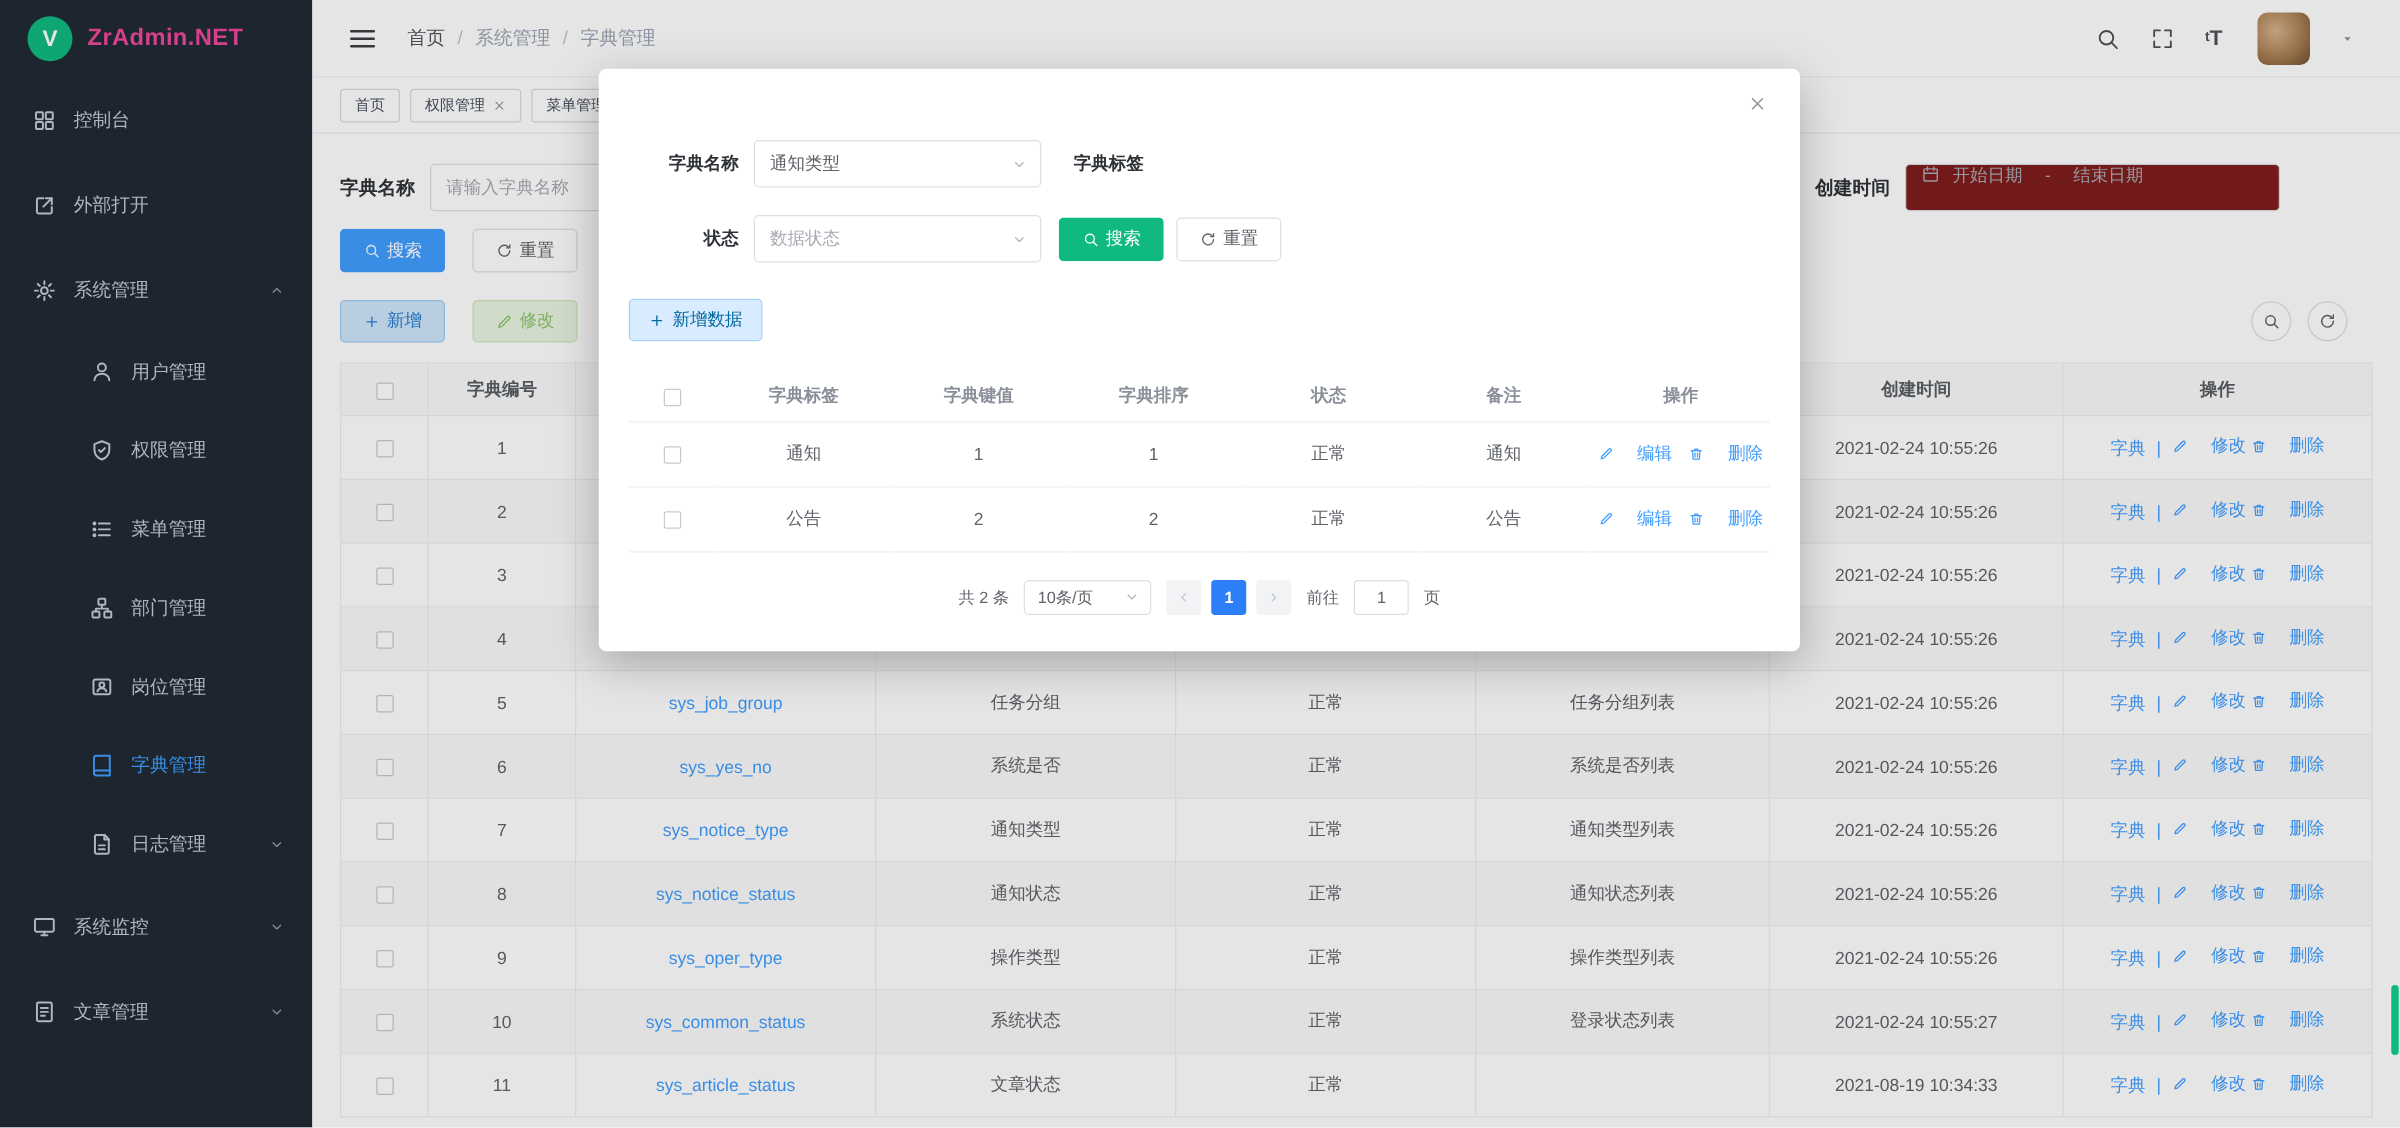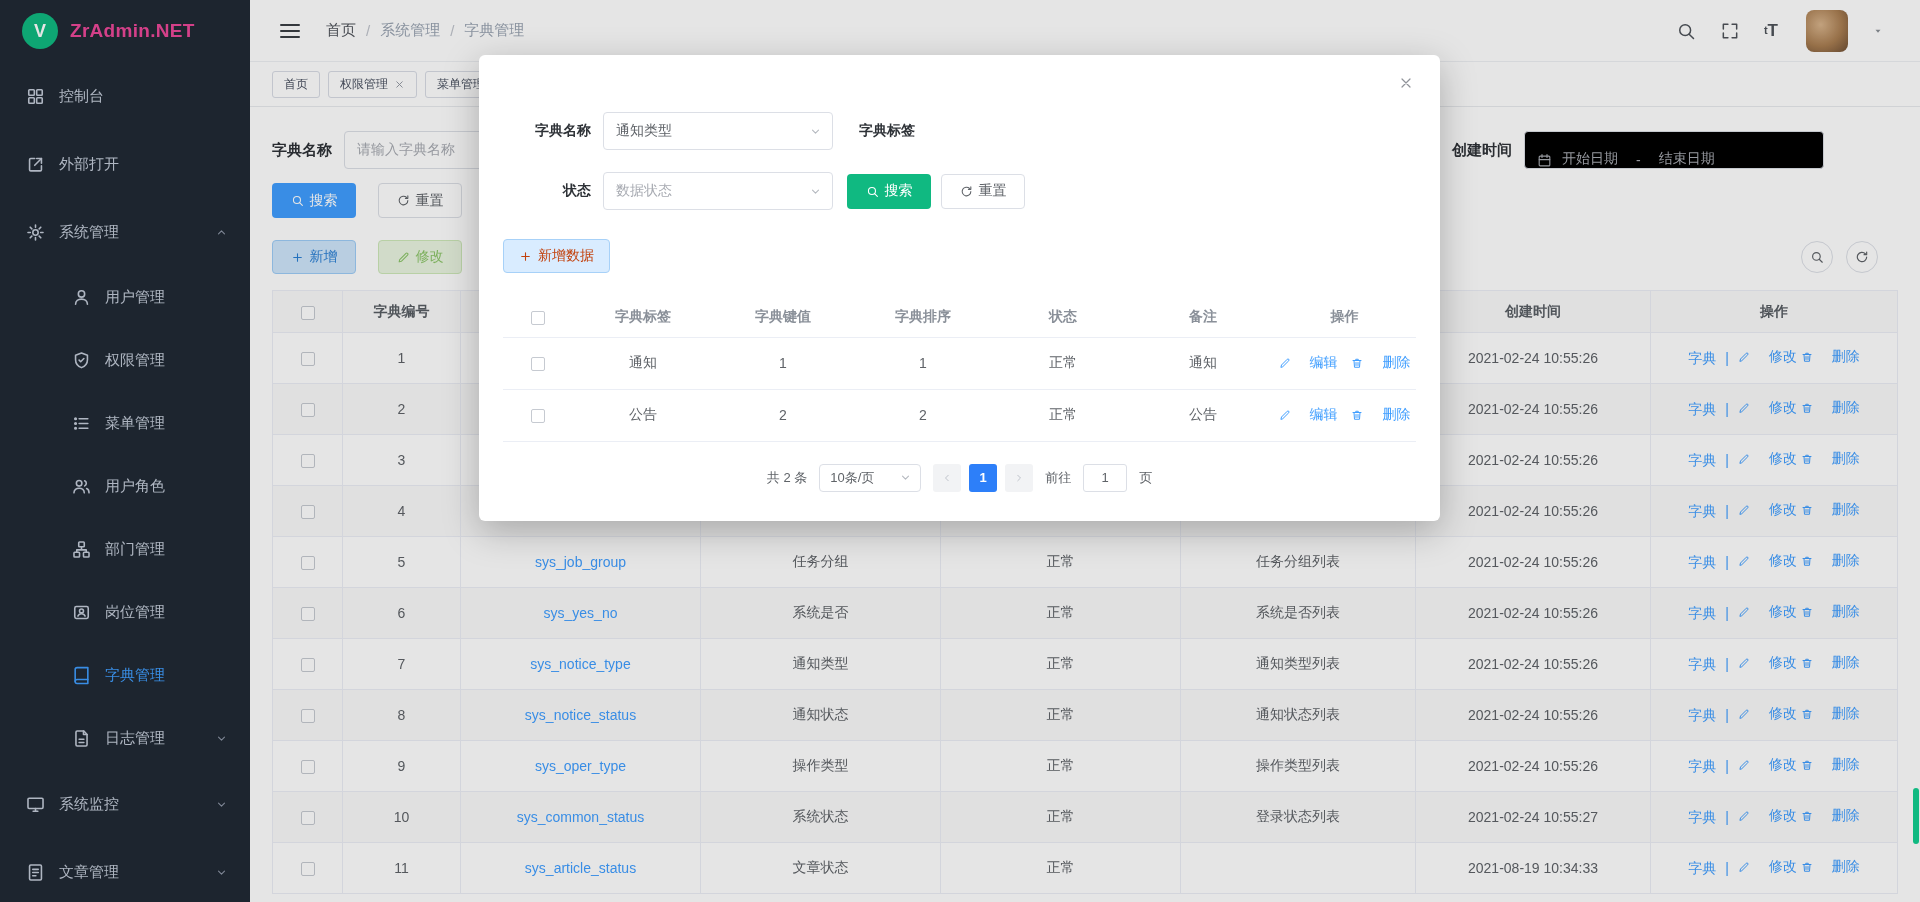--- a/index.html
+++ b/index.html
@@ -45,21 +45,21 @@
   .tag{height:27px;display:inline-flex;align-items:center;gap:6px;padding:0 11px;border:1px solid #d8dce5;border-radius:3px;background:#fff;font-size:12px;color:#495060;cursor:pointer;white-space:nowrap}
   .tag-close{width:11px;height:11px;color:#8d939e}
 
   .content{flex:1;overflow:hidden;padding:24px 22px 0;background:#fff;position:relative}
   .filter-row{display:flex;align-items:center}
   .f-label{font-size:15px;font-weight:700;color:#2f3338;margin-right:12px;white-space:nowrap}
   .f-label.ct{margin-left:28px}
   .input{border:1px solid #dcdfe6;border-radius:4px;background:#fff;display:flex;align-items:center;padding:0 12px;cursor:text}
   .dict-name-input{width:1080px;height:38px}
   .placeholder{color:#a8abb2;font-size:14px;white-space:nowrap}
-  .daterange{width:300px;height:38px;border:1px solid #dcdfe6;border-radius:4px;background:#000000;display:flex;align-items:flex-end;gap:10px;padding:0 12px;cursor:pointer}
+  .daterange{width:300px;height:38px;border:1px solid #dcdfe6;border-radius:4px;background:#7f1d1d;display:flex;align-items:flex-start;gap:10px;padding:0 12px;cursor:pointer}
   .daterange .cal{width:15px;height:15px;color:#a8abb2;stroke-width:1.8}
   .daterange .dsep{color:#a8abb2;margin:0 8px}
 
   .btn{display:inline-flex;align-items:center;justify-content:center;gap:6px;border:1px solid transparent;border-radius:4px;font-size:14px;cursor:pointer;background:#fff;font-family:inherit;white-space:nowrap}
   .btn svg{width:13px;height:13px}
   .btn-row{margin-top:14px;display:flex;gap:22px}
   .btn-primary{background:#409eff;color:#fff;width:84px;height:35px}
   .btn-plain{border-color:#dcdfe6;color:#5f6368;width:84px;height:35px}
   .toolbar-row{margin-top:22px;display:flex;align-items:center;gap:22px}
   .btn-add{background:#cfe6fb;border-color:#9dccf6;color:#2a7fd4;width:84px;height:34px}
@@ -92,21 +92,21 @@
   .m-label{width:88px;text-align:right;font-weight:700;color:#2f3338;margin-right:12px;white-space:nowrap}
   .m-label2{font-weight:700;color:#2f3338;margin:0 12px 0 26px;white-space:nowrap}
   .select{height:38px;border:1px solid #dcdfe6;border-radius:4px;background:#fff;display:flex;align-items:center;padding:0 10px 0 12px;cursor:pointer}
   .m-select{width:230px}
   .select .value{flex:1;color:#5f6368;font-size:14px;white-space:nowrap}
   .select .placeholder{flex:1}
   .select .chev{width:13px;height:13px;color:#b4b8bf;margin-left:8px}
   .m-input{width:210px;height:38px}
   .btn-teal{background:#10b981;color:#fff;width:84px;height:35px;margin-left:14px}
   .m-row .btn-plain{margin-left:10px}
-  .btn-add-data{background:#d9ecff;border-color:#a7d1f8;color:#c2410c;height:34px;padding:0 15px;margin-top:29px}
+  .btn-add-data{background:#d9ecff;border-color:#a7d1f8;color:#0369a1;height:34px;padding:0 15px;margin-top:29px}
 
   .mtable{margin-top:24px;width:100%;font-size:14px;color:#5f6368}
   .mtable th{height:40px;font-weight:600;color:#8a9099;border-bottom:1px solid #ebeef5;text-align:center}
   .mtable td{height:52px;border-bottom:1px solid #ebeef5;text-align:center;overflow:hidden;white-space:nowrap}
 
   .pagination{display:flex;align-items:center;justify-content:center;margin-top:22px;gap:12px;font-size:13px;color:#5f6368}
   .pg-size{width:102px;height:28px;padding:0 8px 0 10px}
   .pg-size .value{font-size:13px}
   .pager{display:flex;align-items:center;gap:8px}
   .pg-btn{width:28px;height:28px;border-radius:3px;background:#f2f3f5;color:#c0c4cc;display:flex;align-items:center;justify-content:center;cursor:pointer}
@@ -275,26 +275,20 @@
         <svg class="ic mi-ic">
             <use href="#i-shield"></use>
           </svg>
         <span class="mi-label">权限管理</span>
       </div>
       <div class="mi sub">
         <svg class="ic mi-ic">
             <use href="#i-list"></use>
           </svg>
         <span class="mi-label">菜单管理</span>
-      </div>
-      <div class="mi sub">
-        <svg class="ic mi-ic">
-            <use href="#i-users"></use>
-          </svg>
-        <span class="mi-label">用户角色</span>
       </div>
       <div class="mi sub">
         <svg class="ic mi-ic">
             <use href="#i-org"></use>
           </svg>
         <span class="mi-label">部门管理</span>
       </div>
       <div class="mi sub">
         <svg class="ic mi-ic">
             <use href="#i-badge"></use>

